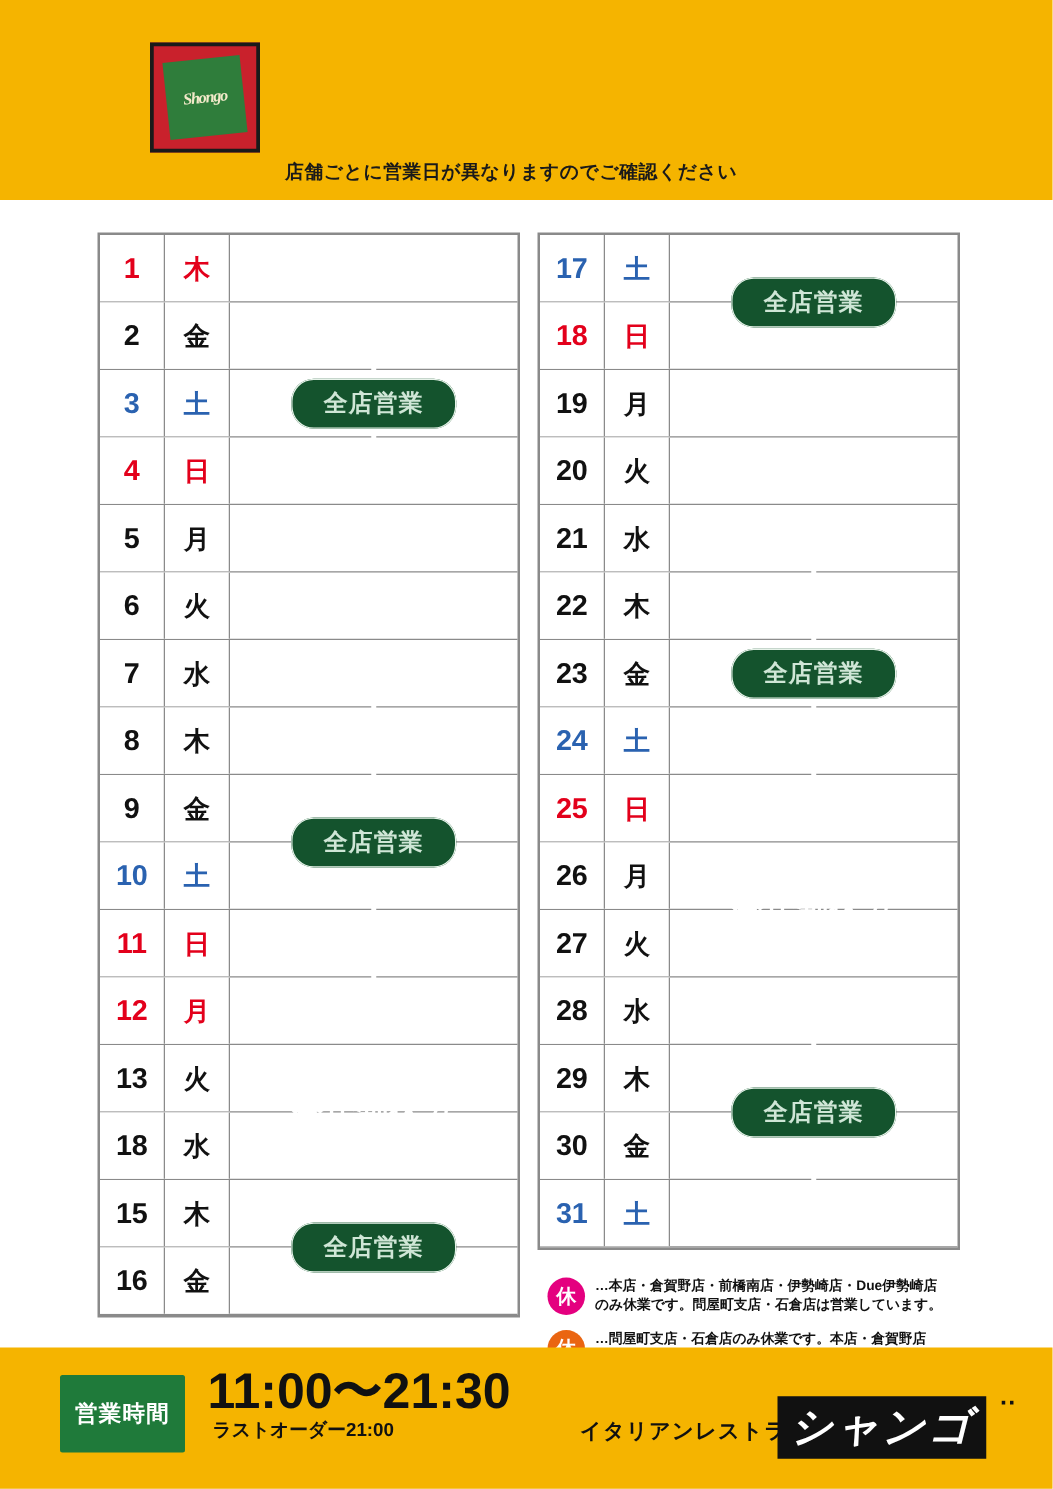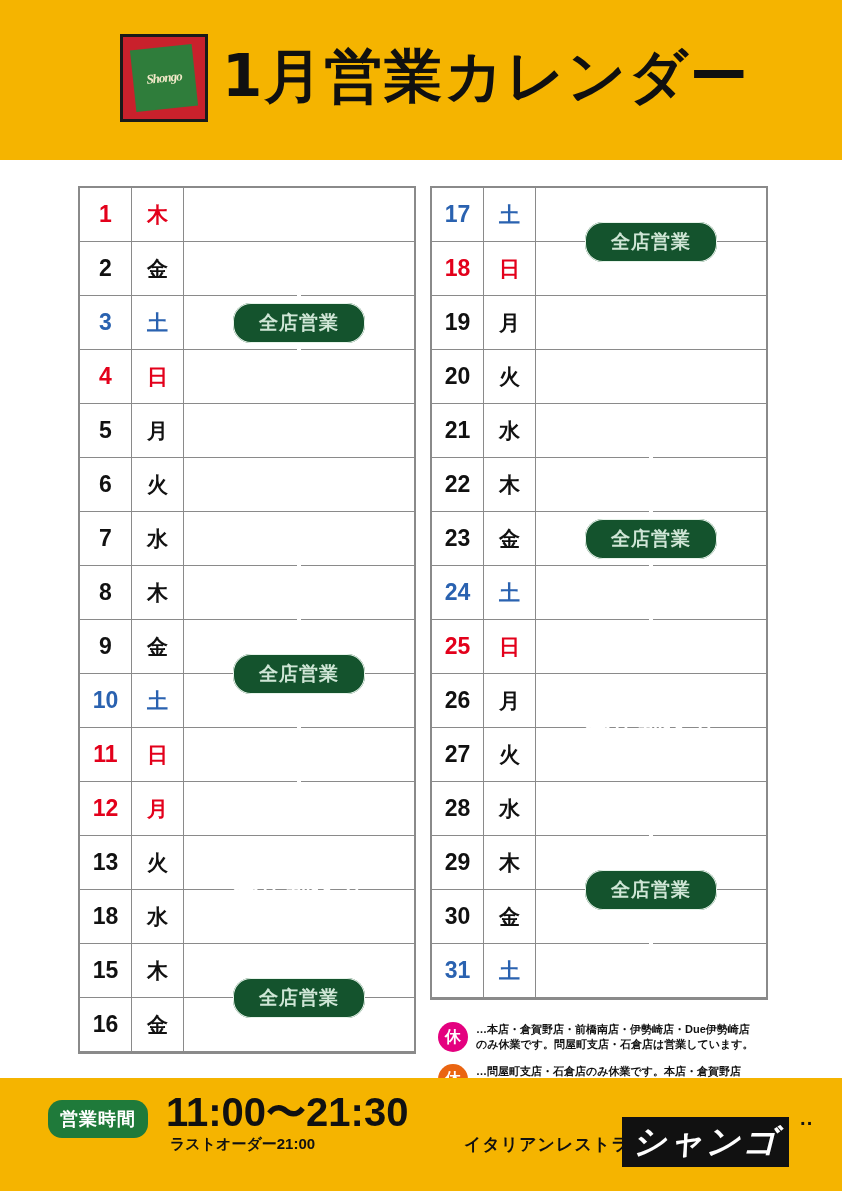--- a/index.html
+++ b/index.html
@@ -131,21 +131,21 @@
   }
 
   
   .footer{
     position:absolute;left:0;top:1078px;width:842px;height:113px;
     background:#f5b400;
   }
   .hours-tag{
     position:absolute;left:48px;top:1100px;
     background:#1f7a3a;color:#fff;font-size:18px;font-weight:bold;
-    padding:7px 12px;border-radius:14px;letter-spacing:1px;
+    padding:19px 12px;border-radius:2px;letter-spacing:1px;
   }
   .hours-main{
     position:absolute;left:166px;top:1085px;
     font-size:40px;font-weight:bold;color:#111;letter-spacing:0px;
   }
   .hours-sub{
     position:absolute;left:170px;top:1135px;
     font-size:15px;font-weight:bold;color:#111;
   }
   .brand-sub{
@@ -162,21 +162,21 @@
     position:absolute;left:800px;top:1112px;color:#111;font-size:20px;font-weight:bold;
   }
 </style>
 </head>
 <body>
 
 <div class="header">
   <div class="logo">
     <div class="logo-inner">Shongo</div>
   </div>
-  <div class="header-title">1月営業カレンダー</div>
+  <div class="header-sub">店舗ごとに営業日が異なりますのでご確認ください</div>
 </div>
 
 <div class="cal cal-left" id="cal-left" style="position: absolute;">
     <div class="row">
       <div class="c-day dcolor-sun">1</div>
       <div class="c-dow dcolor-sun">木</div>
     </div>
     <div class="row">
       <div class="c-day dcolor-norm">2</div>
       <div class="c-dow dcolor-norm">金</div>

